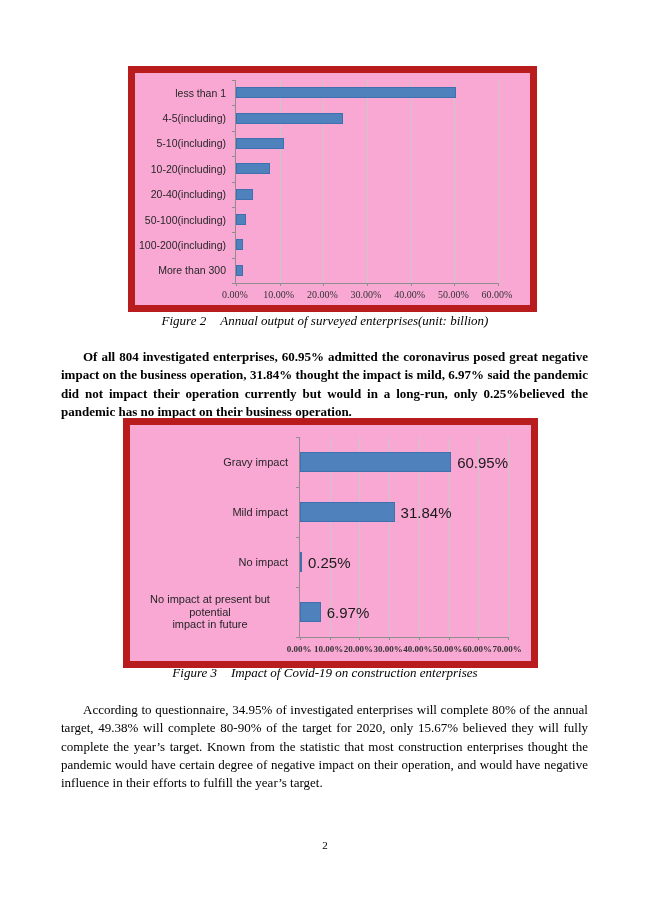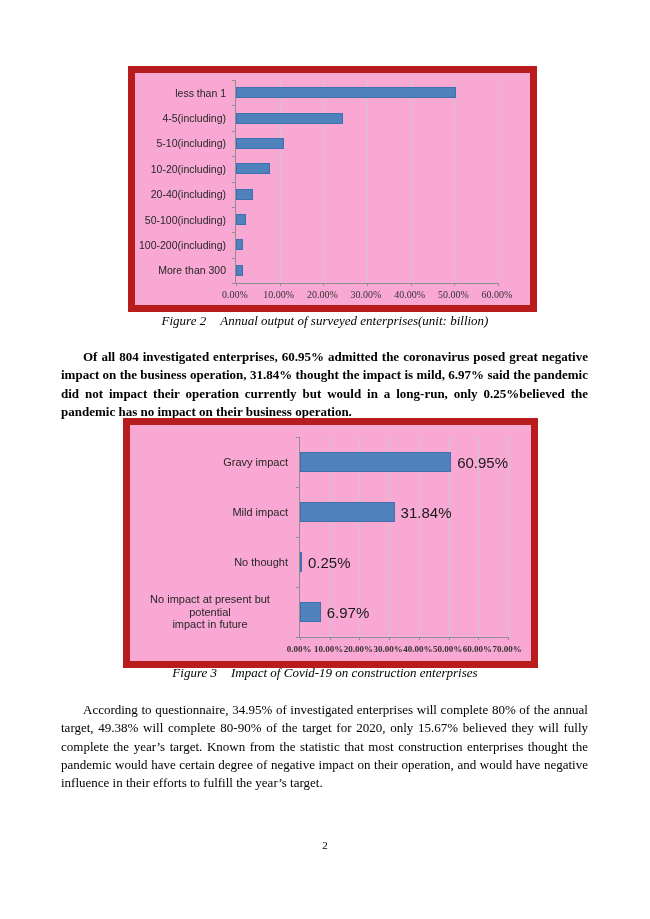--- a/index.html
+++ b/index.html
@@ -153,21 +153,21 @@
 
   <div class="chart" id="chart2">
     <div class="cats">
         <div class="cat">
           <span>Gravy impact</span>
         </div>
         <div class="cat">
           <span>Mild impact</span>
         </div>
         <div class="cat">
-          <span>No thought</span>
+          <span>No impact</span>
         </div>
         <div class="cat">
           <span>No impact at present but potential
 impact in future</span>
         </div>
       </div>
     <div class="plot">
       <div class="rows">
           <div class="row">
             <div class="bar" style="width: 87.0714%; min-width: 1px; background: rgb(79, 129, 189); border-color: rgb(62, 111, 174);"></div>

